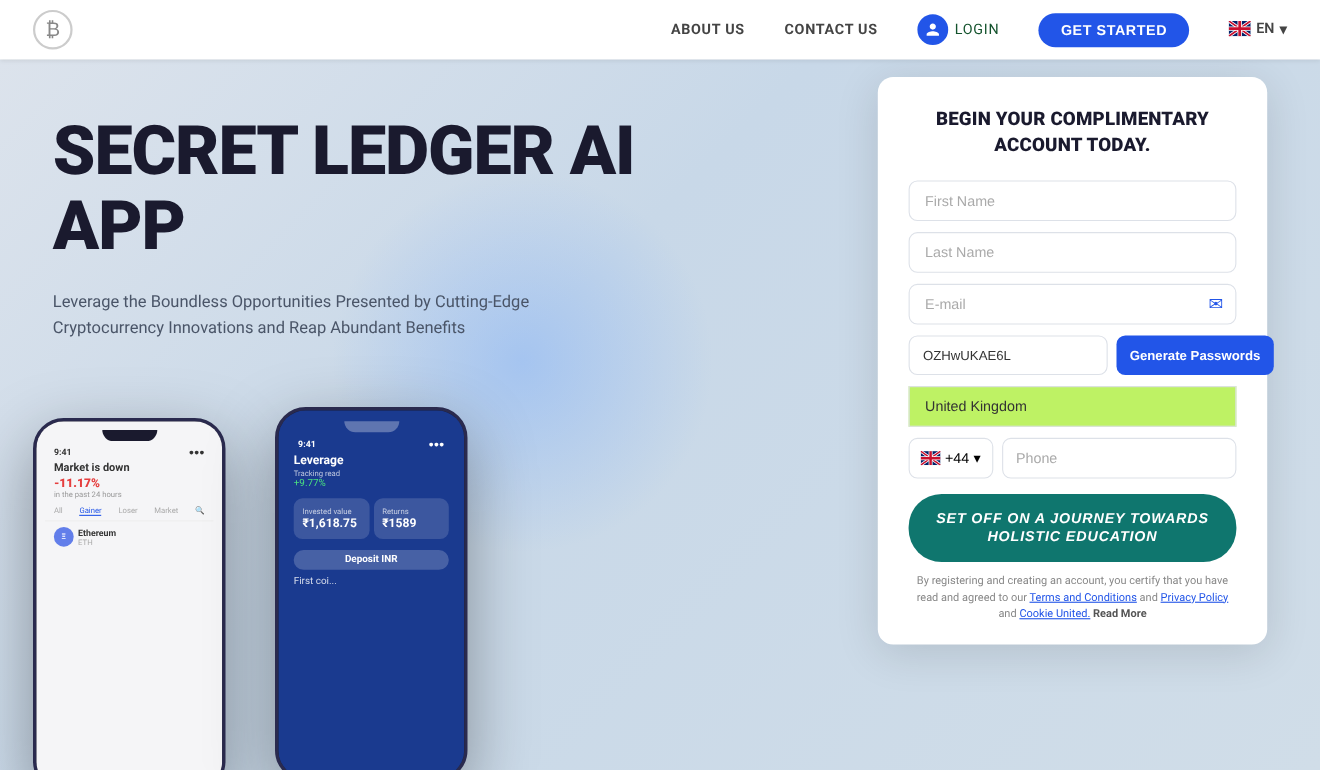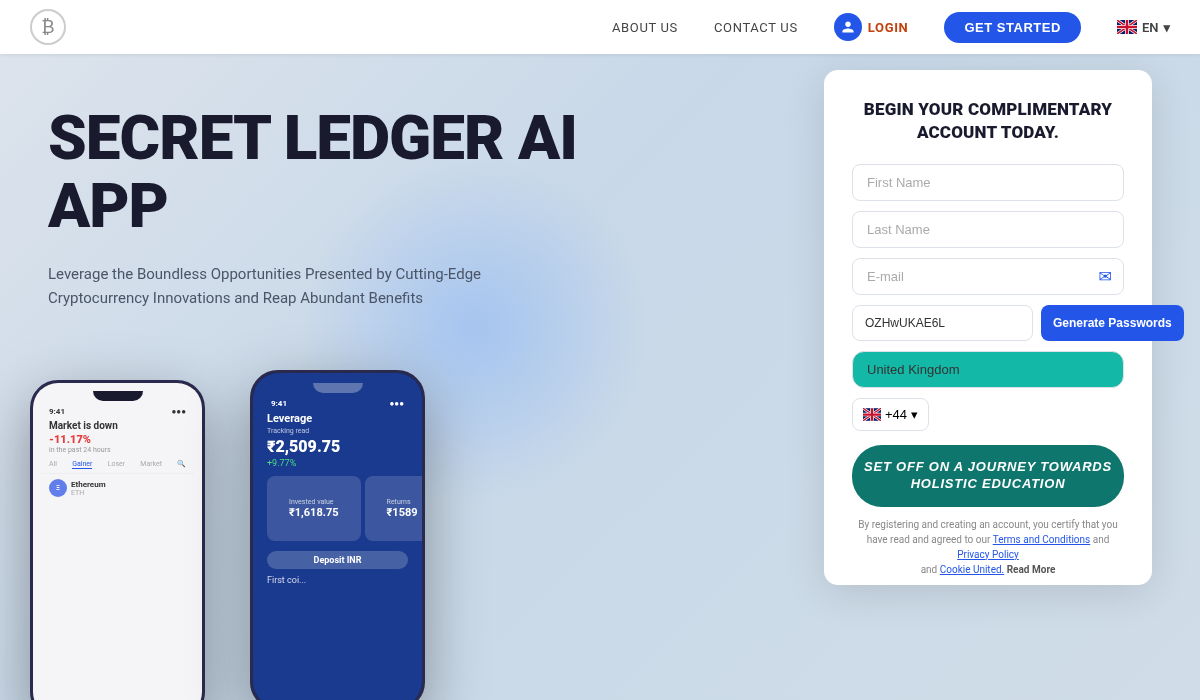--- a/index.html
+++ b/index.html
@@ -35,32 +35,32 @@
       font-size: 18px;
     }
     .navbar-links {
       display: flex;
       align-items: center;
       gap: 36px;
       margin-left: auto;
     }
     .nav-link {
       font-size: 13px;
-      font-weight: 400;
+      font-weight: 700;
       color: #444;
       text-decoration: none;
       letter-spacing: 0.05em;
     }
     .nav-login {
       display: flex;
       align-items: center;
       gap: 6px;
       font-size: 13px;
-      font-weight: 700;
-      color: #c2410c;
+      font-weight: 400;
+      color: #14532d;
       letter-spacing: 0.05em;
     }
     .login-icon {
       width: 28px;
       height: 28px;
       border-radius: 50%;
       background: #2255e8;
       display: flex;
       align-items: center;
       justify-content: center;
@@ -214,21 +214,21 @@
     .portfolio-row {
       display: flex;
       gap: 4px;
       padding: 2px 4px;
       margin-top: 6px;
     }
     .portfolio-box {
       flex: 1;
       background: rgba(255,255,255,0.15);
       border-radius: 8px;
-      padding: 22px;
+      padding: 8px;
       font-size: 8px;
       color: #fff;
     }
     .portfolio-box-val {
       font-size: 11px;
       font-weight: 700;
       color: #fff;
     }
     .deposit-btn {
       margin: 8px 4px 2px;
@@ -239,25 +239,25 @@
       font-weight: 700;
       color: #fff;
       padding: 4px 0;
     }
 
     
     .reg-form-container {
       position: absolute;
       top: 16px;
       right: 48px;
-      width: 328px;
+      width: 354px;
       background: #fff;
       border-radius: 14px;
       box-shadow: 0 8px 40px rgba(0,0,0,0.12);
-      padding: 28px 28px 8px;
+      padding: 28px 28px 20px;
     }
     .form-title {
       text-align: center;
       font-size: 17px;
       font-weight: 900;
       color: #1a1a2e;
       line-height: 1.35;
       margin-bottom: 20px;
       letter-spacing: 0.01em;
     }
@@ -315,27 +315,27 @@
       border-radius: 8px;
       padding: 10px 12px;
       font-size: 12px;
       font-weight: 700;
       cursor: pointer;
       white-space: nowrap;
     }
     .country-input {
       width: 100%;
       border: 1.5px solid #dde1e8;
-      border-radius: 12px;
+      border-radius: 0;
       padding: 10px 14px;
       font-size: 13px;
       color: #333;
       margin-bottom: 10px;
       outline: none;
-      background: #14b8a6;
+      background: #bef264;
     }
     .phone-row {
       display: flex;
       gap: 8px;
       margin-bottom: 14px;
     }
     .phone-code-btn {
       display: flex;
       align-items: center;
       gap: 4px;
@@ -507,21 +507,20 @@
   <div class="phone-right">
     <div class="phone-mock">
       <div class="phone-screen-blue">
         <div class="notch" style="background:#fff;opacity:0.3;"></div>
         <div class="phone-status-bar-white">
           <span>9:41</span>
           <span>●●●</span>
         </div>
         <div class="portfolio-label">Leverage</div>
         <div style="font-size:7px;color:rgba(255,255,255,0.7);padding:0 4px;">Tracking read</div>
-        <div class="portfolio-value">₹2,509.75</div>
         <div class="portfolio-change">+9.77%</div>
         <div class="portfolio-row">
           <div class="portfolio-box">
             <div style="font-size:7px;color:rgba(255,255,255,0.7);">Invested value</div>
             <div class="portfolio-box-val">₹1,618.75</div>
           </div>
           <div class="portfolio-box">
             <div style="font-size:7px;color:rgba(255,255,255,0.7);">Returns</div>
             <div class="portfolio-box-val">₹1589</div>
           </div>
@@ -556,20 +555,21 @@
         <svg width="18" height="13" viewBox="0 0 20 14">
           <rect width="20" height="14" fill="#012169"></rect>
           <path d="M0,0 L20,14 M20,0 L0,14" stroke="white" stroke-width="3"></path>
           <path d="M0,0 L20,14 M20,0 L0,14" stroke="#C8102E" stroke-width="1.5"></path>
           <path d="M10,0 V14 M0,7 H20" stroke="white" stroke-width="4"></path>
           <path d="M10,0 V14 M0,7 H20" stroke="#C8102E" stroke-width="2.5"></path>
         </svg>
         <span>+44</span>
         <span>▾</span>
       </button>
+      <input class="phone-number-input" type="tel" placeholder="Phone" style="">
     </div>
 
     <button class="submit-btn">SET OFF ON A JOURNEY TOWARDS HOLISTIC EDUCATION</button>
 
     <div class="terms-text">
       <span>By registering and creating an account, you certify that you have read and agreed to our</span>
       <a class="terms-link">Terms and Conditions</a>
       <span>and</span>
       <a class="terms-link">Privacy Policy</a><br>
       <span>and</span>

